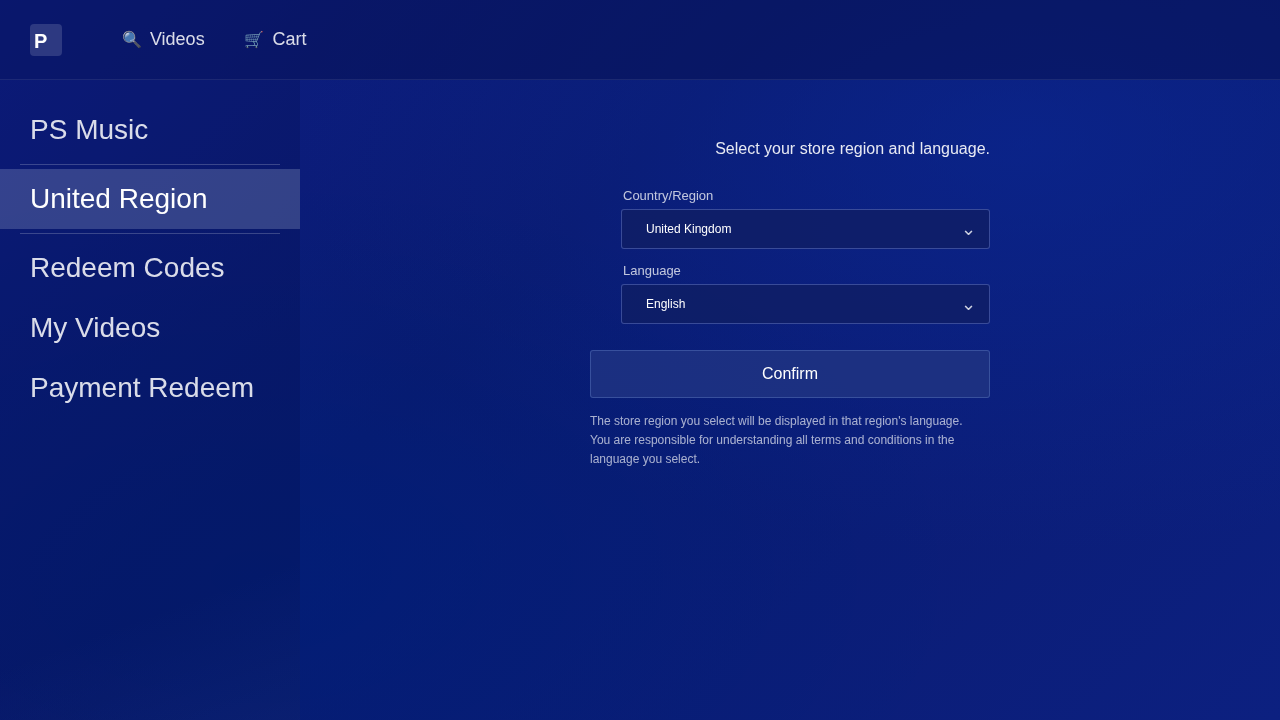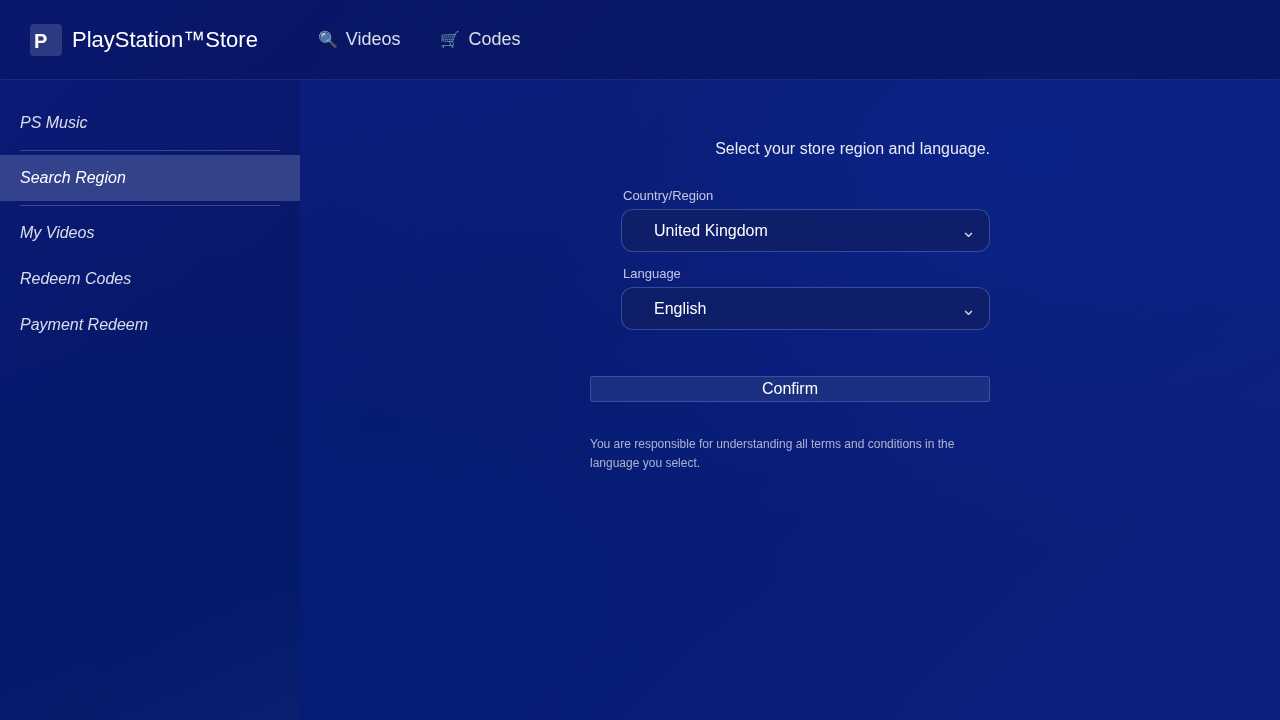--- a/index.html
+++ b/index.html
@@ -91,26 +91,25 @@
     
     .sidebar {
       width: 300px;
       flex-shrink: 0;
       padding-top: 20px;
       position: relative;
       background: rgba(5, 15, 80, 0.3);
     }
 
     .sidebar-item {
-      padding: 14px 20px;
-      font-size: 16px;
+      padding: 14px 30px;
+      font-size: 28px;
       cursor: pointer;
       color: rgba(255,255,255,0.85);
       position: relative;
-      font-style: italic;
     }
 
     .sidebar-item.active {
       background: rgba(180,190,220,0.25);
       color: #ffffff;
     }
 
     .sidebar-divider {
       height: 1px;
       background: rgba(255,255,255,0.2);
@@ -149,26 +148,26 @@
       padding-left: 2px;
     }
 
     .select-wrapper {
       position: relative;
       width: 100%;
     }
 
     .select-box {
       width: 100%;
-      padding: 12px 32px;
+      padding: 12px 24px;
       background: rgba(15, 30, 100, 0.8);
       border: 1px solid rgba(100,120,200,0.5);
-      border-radius: 12px;
-      color: #ffffff;
-      font-size: 16px;
+      border-radius: 3px;
+      color: #ffffff;
+      font-size: 12px;
       appearance: none;
       cursor: pointer;
       outline: none;
     }
 
     .select-box option {
       background: #1a2a8a;
       color: #ffffff;
     }
 
@@ -177,22 +176,22 @@
       right: 14px;
       top: 50%;
       transform: translateY(-50%);
       font-size: 18px;
       color: rgba(255,255,255,0.8);
       pointer-events: none;
     }
 
     .confirm-button {
       width: 100%;
-      padding: 3px;
-      margin-top: 32px;
+      padding: 14px;
+      margin-top: 12px;
       background: rgba(30, 50, 130, 0.9);
       border: 1px solid rgba(100,130,200,0.4);
       border-radius: 3px;
       color: #ffffff;
       font-size: 16px;
       cursor: pointer;
       text-align: center;
     }
 
     .disclaimer-text {
@@ -211,58 +210,57 @@
 </head>
 <body>
 
 <header class="header">
   <div class="logo-area">
 
     <svg class="ps-logo-svg" viewBox="0 0 32 32" fill="none" xmlns="http://www.w3.org/2000/svg">
       <rect width="32" height="32" rx="4" fill="rgba(255,255,255,0.15)"></rect>
       <text x="4" y="24" font-size="20" fill="white" font-weight="bold" font-family="Arial">P</text>
     </svg>
-    <span class="logo-text">PlayStation™Store</span>
   </div>
 
   <nav style="display:flex;gap:40px;margin-left:20px;">
     <div class="nav-item">
       <span class="nav-icon">🔍</span>
       <span>Videos</span>
     </div>
     <div class="nav-item">
       <span class="nav-icon">🛒</span>
-      <span>Codes</span>
+      <span>Cart</span>
     </div>
   </nav>
 </header>
 
 <div class="layout">
 
   <aside class="sidebar">
 
     <div class="sidebar-item">
       <span>PS Music</span>
     </div>
 
     <div class="sidebar-divider"></div>
 
     <div class="sidebar-item active">
-      <span>Search Region</span>
+      <span>United Region</span>
     </div>
 
     <div class="sidebar-divider"></div>
 
+
+    <div class="sidebar-item">
+      <span>Redeem Codes</span>
+    </div>
 
     <div class="sidebar-item">
       <span>My Videos</span>
-    </div>
-
-    <div class="sidebar-item">
-      <span>Redeem Codes</span>
     </div>
 
     <div class="sidebar-item">
       <span>Payment Redeem</span>
     </div>
 
   </aside>
 
   <main class="main-content">
     <div class="store-region-panel">
@@ -297,20 +295,20 @@
           </select>
           <span class="chevron-icon">⌄</span>
         </div>
       </div>
 
       
       <button class="confirm-button">Confirm</button>
 
       
       <div class="disclaimer-text">
-        <br>
+        <span>The store region you select will be displayed in that region's language.</span><br>
         <span>You are responsible for understanding all terms and conditions in the language you select.</span>
       </div>
 
     </div>
   </main>
 
 </div>
 
 </body></html>

